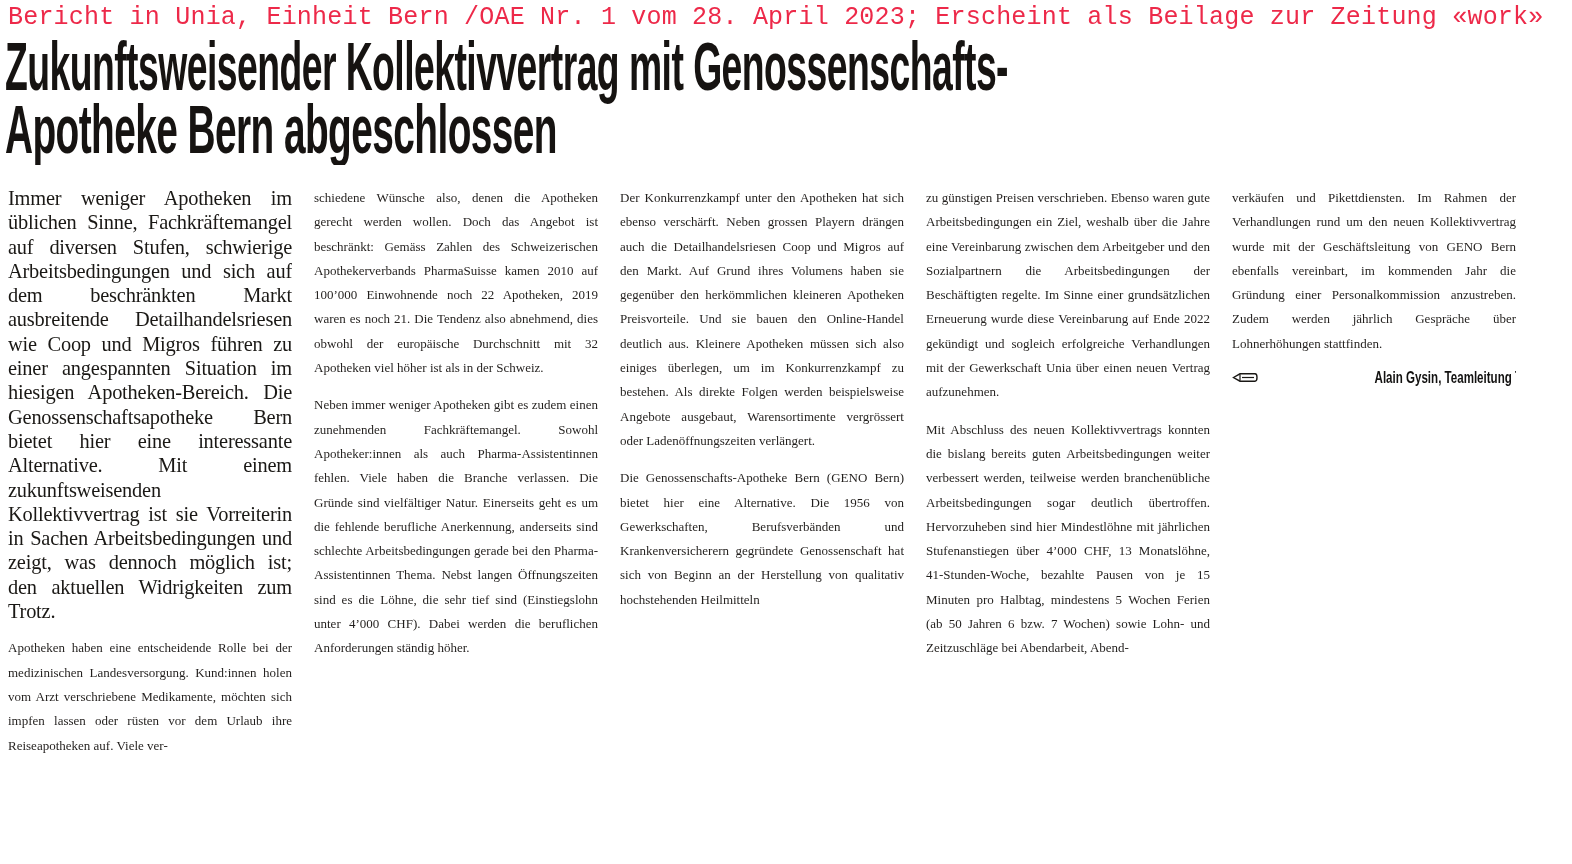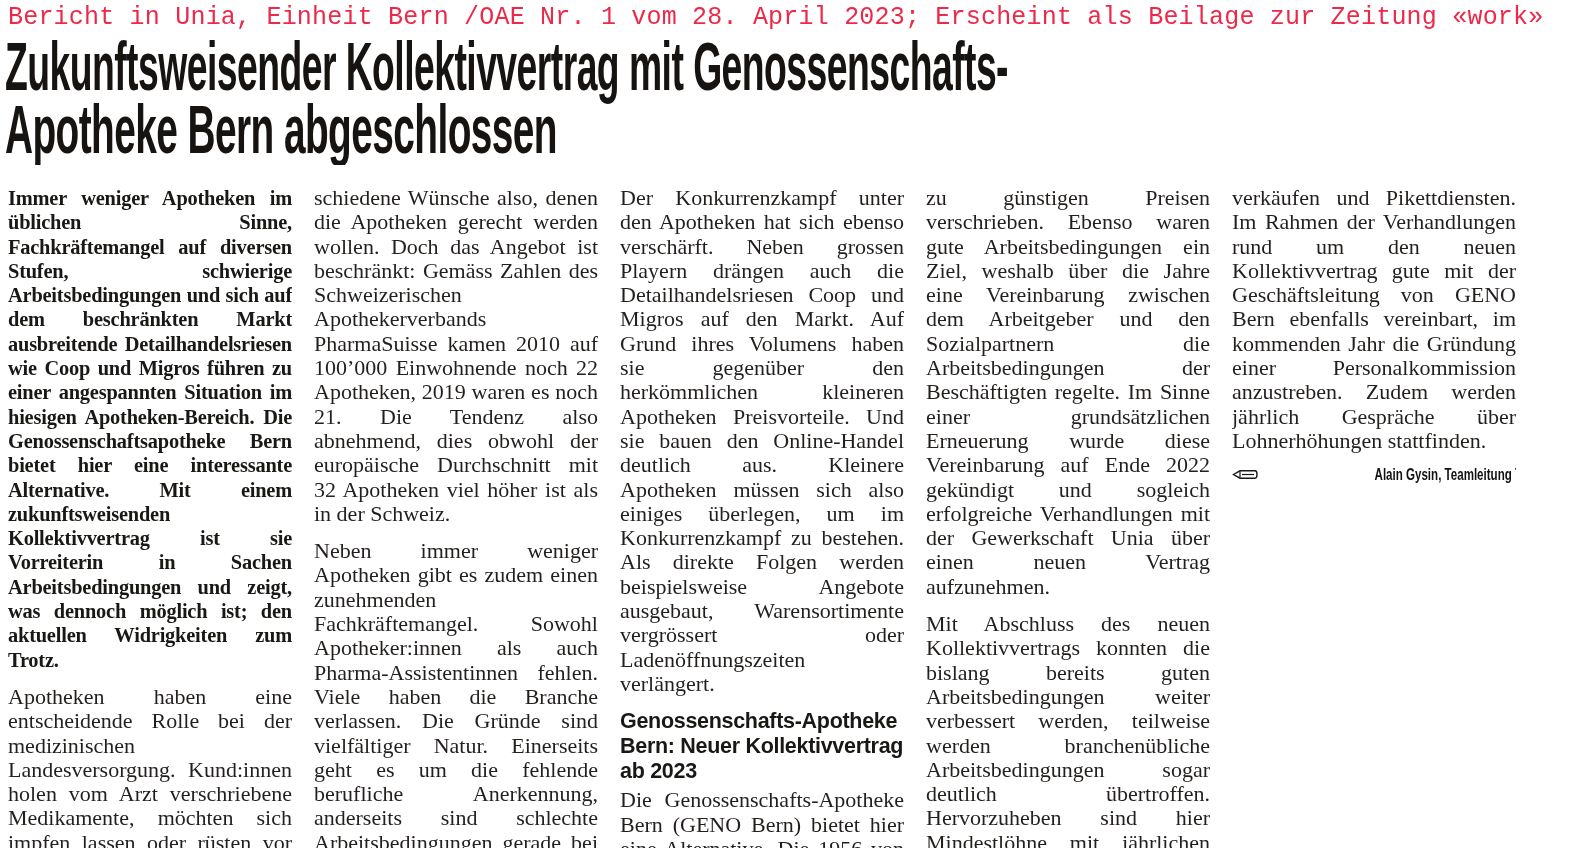--- a/index.html
+++ b/index.html
@@ -21,23 +21,23 @@
   .headline-svg{position:absolute;left:0;top:25px;}
   .hl{font-family:"Liberation Sans",sans-serif;font-weight:bold;
       fill:var(--headline-black);font-size:69px;letter-spacing:-1px;}
 
   
   .columns{position:absolute;left:8px;top:186px;height:678px;width:1512px;
            display:flex;gap:22px;overflow:hidden;}
   .col{width:284px;flex:0 0 284px;overflow:hidden;
        hyphens:auto;-webkit-hyphens:auto;}
   .col p{margin:0;text-align:justify;
-         font-family:"Liberation Serif",serif;font-size:22px;line-height:24.3px;}
+         font-family:"Liberation Serif",serif;font-size:13px;line-height:24.3px;}
   .col p + p{margin-top:13px;}
-  .lead{font-family:"Liberation Sans",sans-serif;font-weight:bold;
+  .lead{font-family:"Liberation Sans",sans-serif;font-weight:normal;
         font-size:20.4px !important;line-height:24.3px !important;
         letter-spacing:-0.2px;color:#1a1815;margin-bottom:13px !important;}
   .subhead{font-family:"Liberation Sans",sans-serif;font-weight:bold;
            font-size:21.5px;line-height:25px;letter-spacing:-0.3px;color:#1a1815;
            margin:13px 0 4px 0;text-align:left;}
 
   
   .byline{position:relative;margin-top:11px;padding-left:30px;text-align:right;color:#121110;}
   .byline-line{display:inline-block;white-space:nowrap;
                font-family:"Liberation Sans",sans-serif;font-weight:bold;
@@ -64,31 +64,30 @@
       <p>Apotheken haben eine entscheidende Rolle bei der medizinischen Landesversorgung. Kund:innen holen vom Arzt verschriebene Medikamente, möchten sich impfen lassen oder rüsten vor dem Urlaub ihre Reiseapotheken auf. Viele ver-</p>
     </div>
 
     <div class="col">
       <p>schiedene Wünsche also, denen die Apotheken gerecht werden wollen. Doch das Angebot ist beschränkt: Gemäss Zahlen des Schweizerischen Apothekerverbands PharmaSuisse kamen 2010 auf 100’000 Einwohnende noch 22 Apotheken, 2019 waren es noch 21. Die Tendenz also abnehmend, dies obwohl der europäische Durchschnitt mit 32 Apotheken viel höher ist als in der Schweiz.</p>
       <p>Neben immer weniger Apotheken gibt es zudem einen zunehmenden Fachkräftemangel. Sowohl Apotheker:innen als auch Pharma-Assistentinnen fehlen. Viele haben die Branche verlassen. Die Gründe sind vielfältiger Natur. Einerseits geht es um die fehlende berufliche Anerkennung, anderseits sind schlechte Arbeitsbedingungen gerade bei den Pharma-Assistentinnen Thema. Nebst langen Öffnungszeiten sind es die Löhne, die sehr tief sind (Einstiegslohn unter 4’000 CHF). Dabei werden die beruflichen Anforderungen ständig höher.</p>
     </div>
 
     <div class="col">
       <p>Der Konkurrenzkampf unter den Apotheken hat sich ebenso verschärft. Neben grossen Playern drängen auch die Detailhandelsriesen Coop und Migros auf den Markt. Auf Grund ihres Volumens haben sie gegenüber den herkömmlichen kleineren Apotheken Preisvorteile. Und sie bauen den Online-Handel deutlich aus. Kleinere Apotheken müssen sich also einiges überlegen, um im Konkurrenzkampf zu bestehen. Als direkte Folgen werden beispielsweise Angebote ausgebaut, Warensortimente vergrössert oder Ladenöffnungszeiten verlängert.</p>
-      <h2 class="subhead">Genossenschafts-Apotheke Bern: Neuer Kollektiv­vertrag ab 2023</h2>
       <p>Die Genossenschafts-Apotheke Bern (GENO Bern) bietet hier eine Alternative. Die 1956 von Gewerkschaften, Berufsverbänden und Krankenversicherern gegründete Genossenschaft hat sich von Beginn an der Herstellung von qualitativ hochstehenden Heilmitteln</p>
     </div>
 
     <div class="col">
       <p>zu günstigen Preisen verschrieben. Ebenso waren gute Arbeitsbedingungen ein Ziel, weshalb über die Jahre eine Vereinbarung zwischen dem Arbeitgeber und den Sozialpartnern die Arbeitsbedingungen der Beschäftigten regelte. Im Sinne einer grundsätzlichen Erneuerung wurde diese Vereinbarung auf Ende 2022 gekündigt und sogleich erfolgreiche Verhandlungen mit der Gewerkschaft Unia über einen neuen Vertrag aufzunehmen.</p>
       <p>Mit Abschluss des neuen Kollektivvertrags konnten die bislang bereits guten Arbeitsbedingungen weiter verbessert werden, teilweise werden branchenübliche Arbeitsbedingungen sogar deutlich übertroffen. Hervorzuheben sind hier Mindestlöhne mit jährlichen Stufenanstiegen über 4’000 CHF, 13 Monatslöhne, 41-Stunden-Woche, bezahlte Pausen von je 15 Minuten pro Halbtag, mindestens 5 Wochen Ferien (ab 50 Jahren 6 bzw. 7 Wochen) sowie Lohn- und Zeitzuschläge bei Abendarbeit, Abend-</p>
     </div>
 
     <div class="col">
-      <p>verkäufen und Pikettdiensten. Im Rahmen der Verhandlungen rund um den neuen Kollektivvertrag gute mit der Geschäftsleitung von GENO Bern ebenfalls vereinbart, im kommenden Jahr die Gründung einer Personalkommission anzustreben. Zudem werden jährlich Gespräche über Lohnerhöhungen stattfinden.</p>
+      <p>verkäufen und Pikettdiensten. Im Rahmen der Verhandlungen rund um den neuen Kollektivvertrag wurde mit der Geschäftsleitung von GENO Bern ebenfalls vereinbart, im kommenden Jahr die Gründung einer Personalkommission anzustreben. Zudem werden jährlich Gespräche über Lohnerhöhungen stattfinden.</p>
 
       <div class="byline">
         <svg class="pen-icon" width="26" height="13" viewBox="0 0 26 13">
           <path d="M1.5 6.5 L8 2.8 L23 2.8 Q25 2.8 25 6.5 Q25 10.2 23 10.2 L8 10.2 Z" fill="none" stroke="#1a1815" stroke-width="1.4"></path>
           <line x1="8" y1="3.2" x2="8" y2="9.8" stroke="#1a1815" stroke-width="1.2"></line>
           <line x1="10" y1="6.5" x2="22" y2="6.5" stroke="#1a1815" stroke-width="1.2"></line>
         </svg>
         <div><span class="byline-line">Alain Gysin, Teamleitung Tertiär &amp; Industrie</span></div>
 
       </div>

